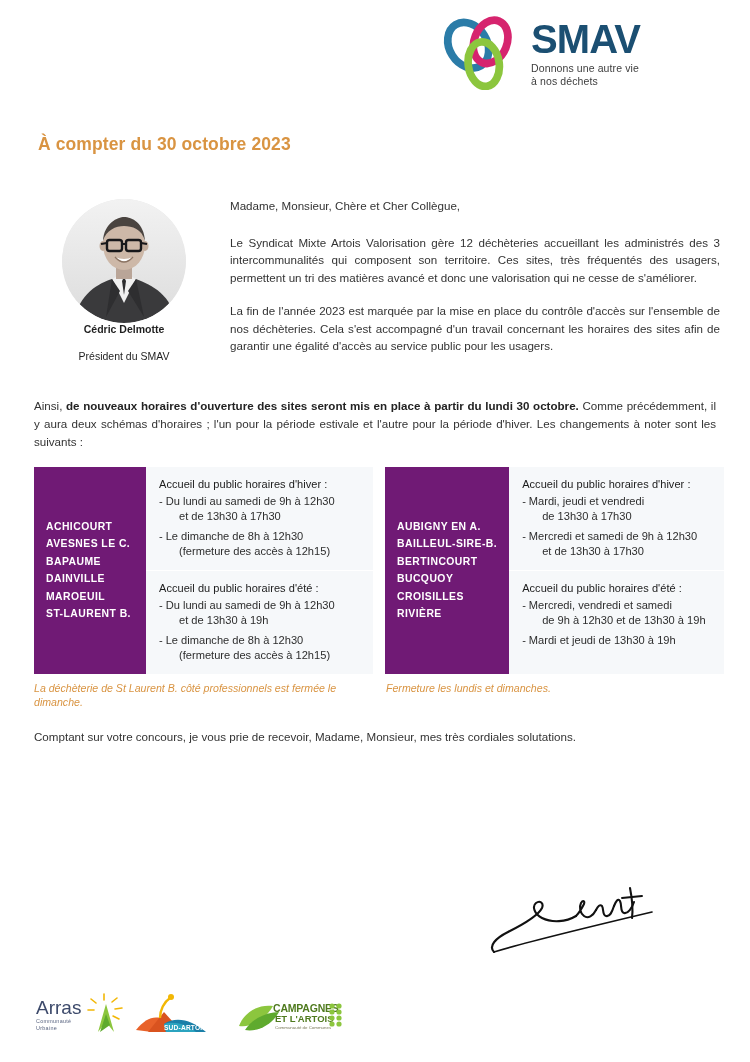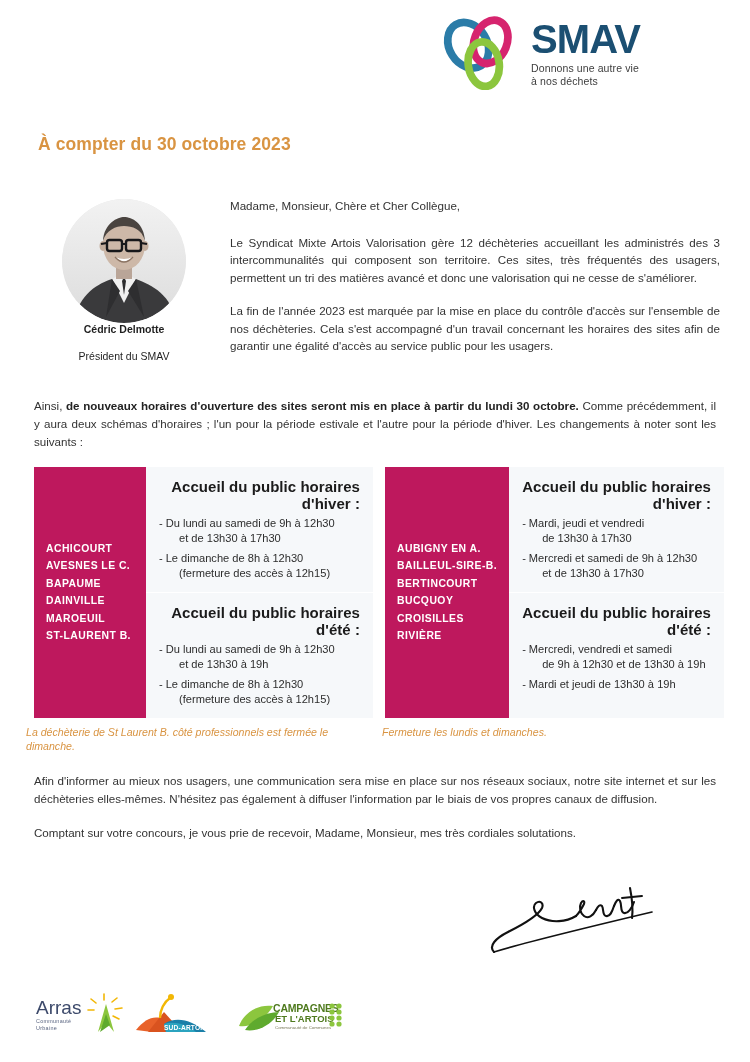--- a/index.html
+++ b/index.html
@@ -67,48 +67,48 @@
     margin:26px 34px 0 34px;
     font-size:11.6px; line-height:18px;
     text-align:justify; color:#333; font-weight:300;
   }
   .lead b { font-weight:700; color:#232323; }
 
   
   .tables { display:flex; gap:12px; margin:16px 26px 0 34px; }
   .tbl { flex:1; display:flex; min-height:192px; }
   .tbl-sites {
-    background:#be185d; color:#ffffff;
+    background:#701a75; color:#ffffff;
     padding:14px 12px; display:flex; flex-direction:column;
     justify-content:center;
   }
   .tbl-left .tbl-sites { flex:0 0 112px; }
   .tbl-right .tbl-sites { flex:0 0 112px; }
   .site {
     font-size:10.4px; font-weight:700; letter-spacing:.45px;
     line-height:17.5px; white-space:nowrap;
   }
   .tbl-slots { flex:1; display:flex; flex-direction:column; background:#f6f8fa; }
   .slot { flex:1; padding:11px 13px 10px 13px; }
   .slot + .slot { border-top:1.5px solid #ffffff; }
   .slot-h {
-    font-size:15px; font-weight:700; color:#1b1b1b;
-    margin-bottom:3px; letter-spacing:.05px;text-align:right;
+    font-size:11px; font-weight:400; color:#1b1b1b;
+    margin-bottom:3px; letter-spacing:.05px;
   }
   .slot ul { list-style:none; margin:0; padding:0; }
   .slot li {
     font-size:11.1px; line-height:15.5px; color:#2d2d2d;
     font-weight:300; margin-top:4px; padding-left:10px;
     position:relative; text-indent:-10px;
   }
   .slot li .d { margin-right:3px; }
   .slot li span.cont { display:block; text-indent:0; padding-left:10px; }
 
   
-  .notes { display:flex; gap:12px; margin:7px 26px 0 26px; }
+  .notes { display:flex; gap:12px; margin:7px 26px 0 34px; }
   .note {
     flex:1; color:#d99442; font-style:italic;
     font-size:10.6px; line-height:14.5px; font-weight:400;
   }
   .note-right { padding-left:2px; }
 
   
   .closing { margin:18px 34px 0 34px; }
   .closing p {
     margin:0 0 16px 0; font-size:11.6px; line-height:18px;
@@ -270,21 +270,20 @@
     </div>
   </div>
 </div>
 
 <div class="notes">
   <div class="note">La déchèterie de St Laurent B. côté professionnels est fermée le dimanche.</div>
   <div class="note note-right">Fermeture les lundis et dimanches.</div>
 </div>
 
 <div class="closing">
-  <p>Afin d'informer au mieux nos usagers, une communication sera mise en place sur nos réseaux sociaux, notre site internet et sur les déchèteries elles-mêmes. N'hésitez pas également à diffuser l'information par le biais de vos propres canaux de diffusion.</p>
   <p class="last">Comptant sur votre concours, je vous prie de recevoir, Madame, Monsieur, mes très cordiales solutations.</p>
 </div>
 
 <svg class="sig" viewBox="0 0 190 92">
   <g fill="none" stroke="#111" stroke-linecap="round" stroke-linejoin="round">
     <path d="M14 84 C8 78 16 70 28 64 C44 56 58 48 62 40 C64 35 60 32 56 35 C52 38 54 46 62 50 C72 55 86 54 96 48" stroke-width="2.1"></path>
     <path d="M96 48 C100 44 102 40 104 36 C105 33 103 32 101 35 C99 39 100 45 104 48 C108 51 113 48 116 42" stroke-width="2.1"></path>
     <path d="M116 42 C118 38 120 36 122 38 C124 41 122 47 126 48 C130 49 132 44 134 38" stroke-width="2.1"></path>
     <path d="M134 38 C136 33 138 30 140 33 C142 37 140 44 144 45 C148 46 152 40 154 34" stroke-width="2.1"></path>
     <path d="M150 20 C152 30 153 42 152 50" stroke-width="2.1"></path>

